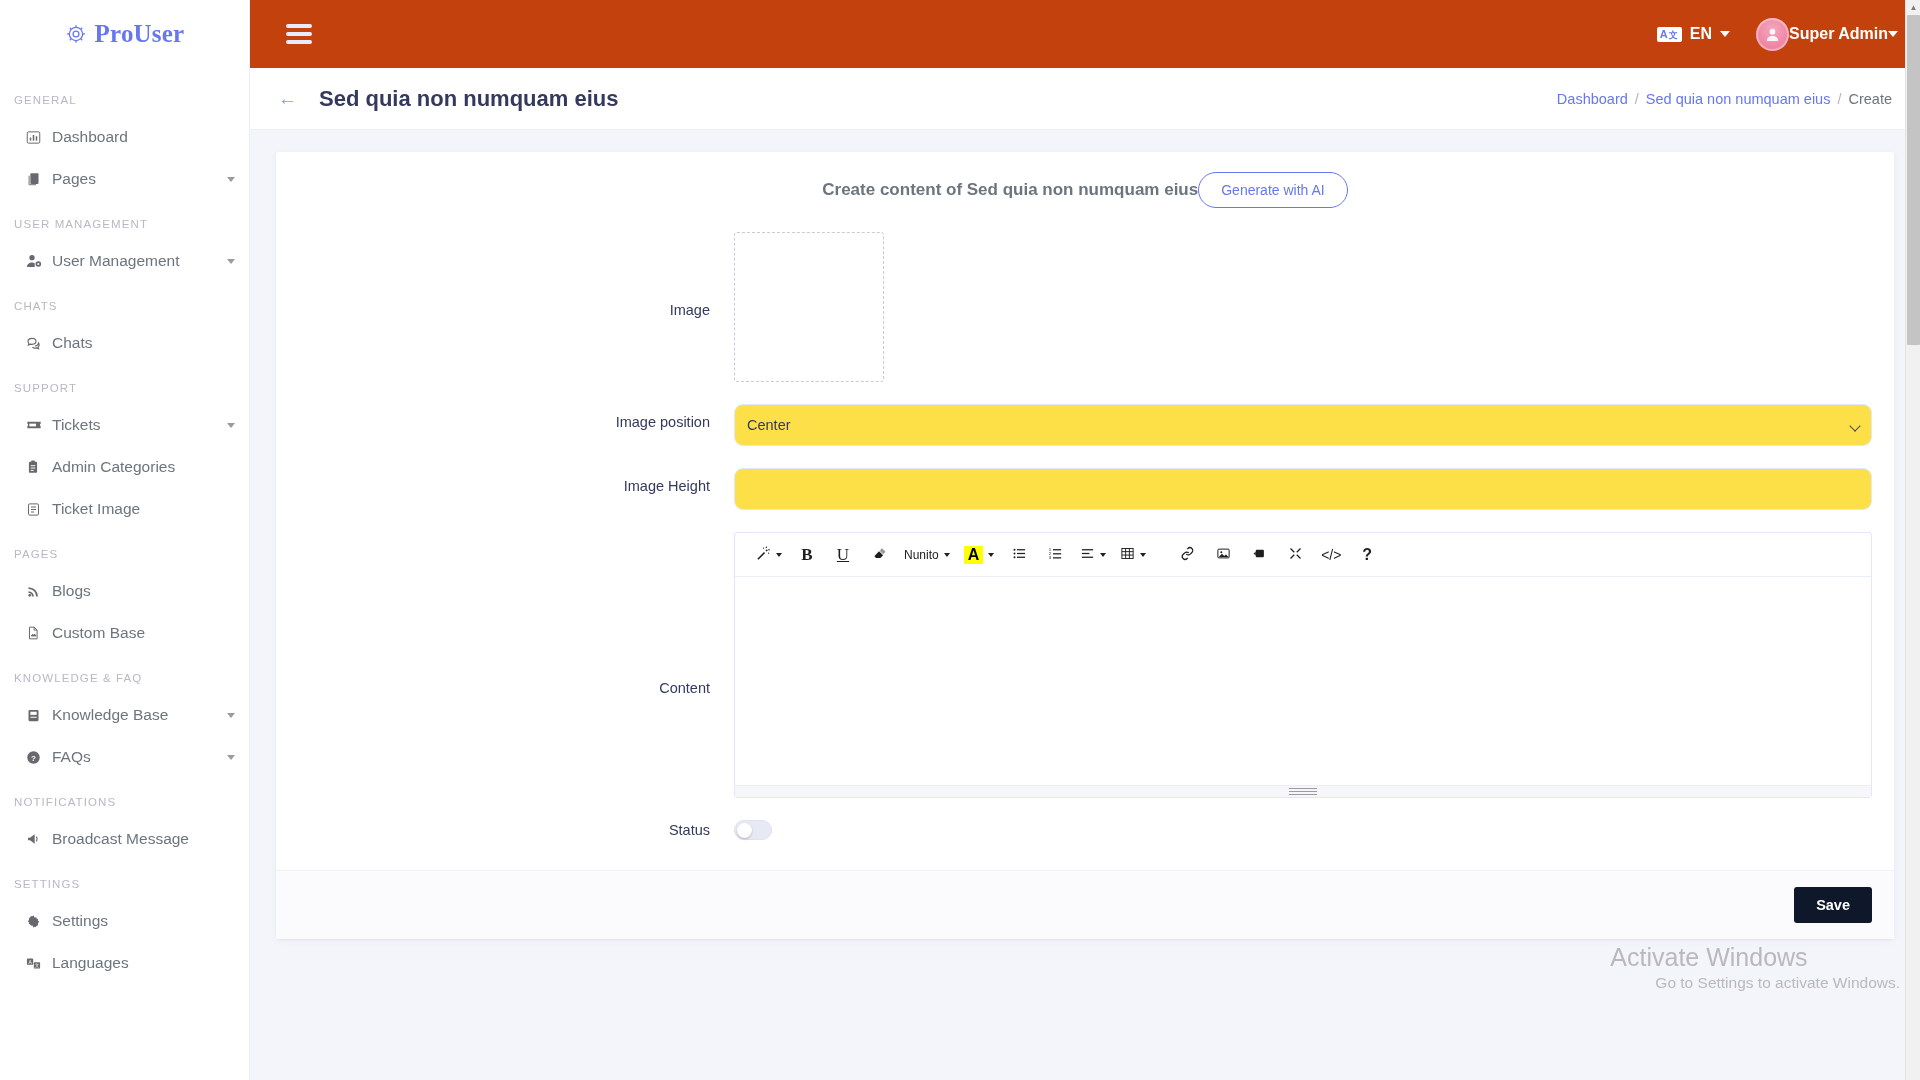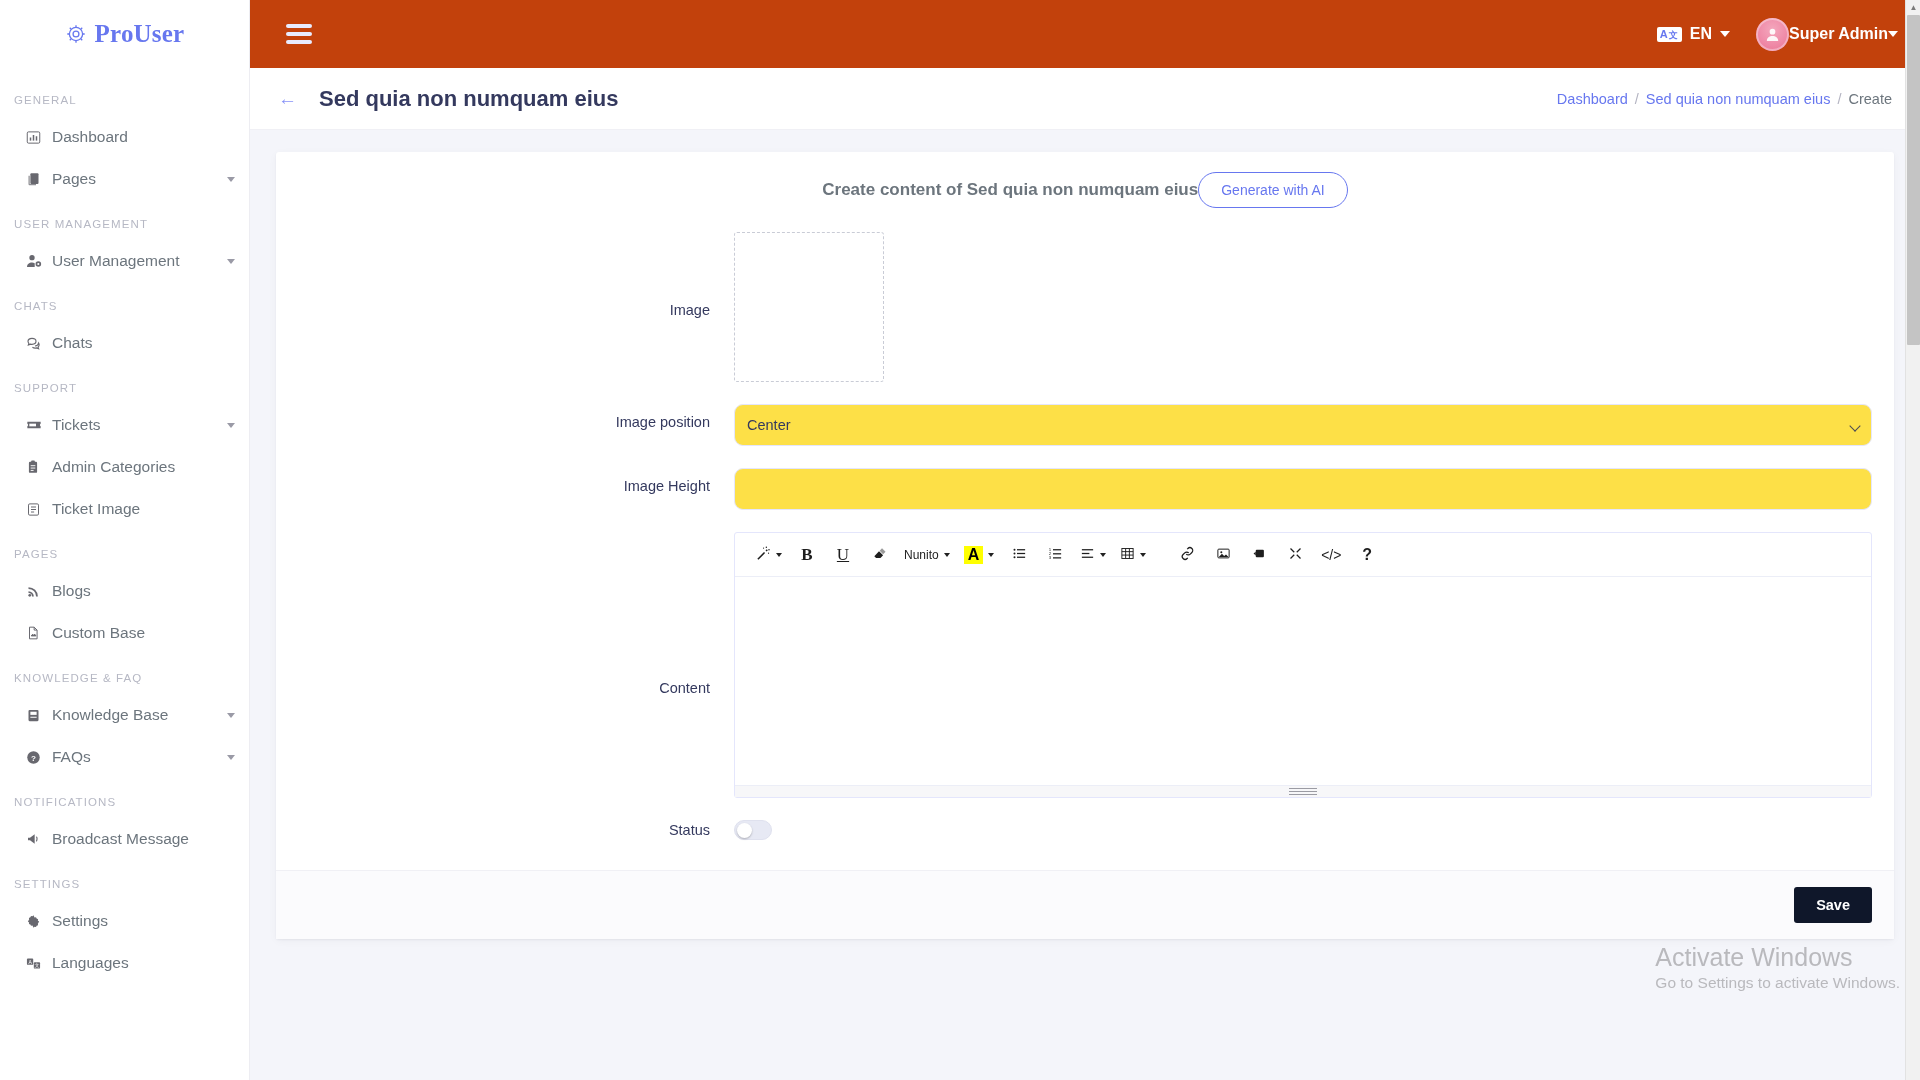--- a/index.html
+++ b/index.html
@@ -192,21 +192,21 @@
     background: #0f172a; color: #fff; border: none; border-radius: 3px;
     font-size: 14.5px; font-weight: bold; padding: 10px 22px; cursor: pointer;
     font-family: "Liberation Sans", sans-serif;
   }
 
   .watermark {
     position: absolute; right: 20px; bottom: 86px; text-align: left;
     color: #b9b9bd; user-select: none; pointer-events: none;
   }
   .wm1 { font-size: 25px; line-height: 30px; }
-  .wm2 { font-size: 15.5px; line-height: 22px; }
+  .wm2 { font-size: 15.5px; line-height: 22px; margin-left: 45px; }
 
   .scrollbar {
     position: absolute; right: 0; top: 0; width: 15px; height: 1080px;
     background: #f1f1f1; border-left: 1px solid #e2e2e2;
   }
   .sb-arrow {
     width: 15px; height: 15px; display: flex; align-items: center;
     justify-content: center; color: #7a7a7a; font-size: 8px;
   }
   .sb-thumb {

